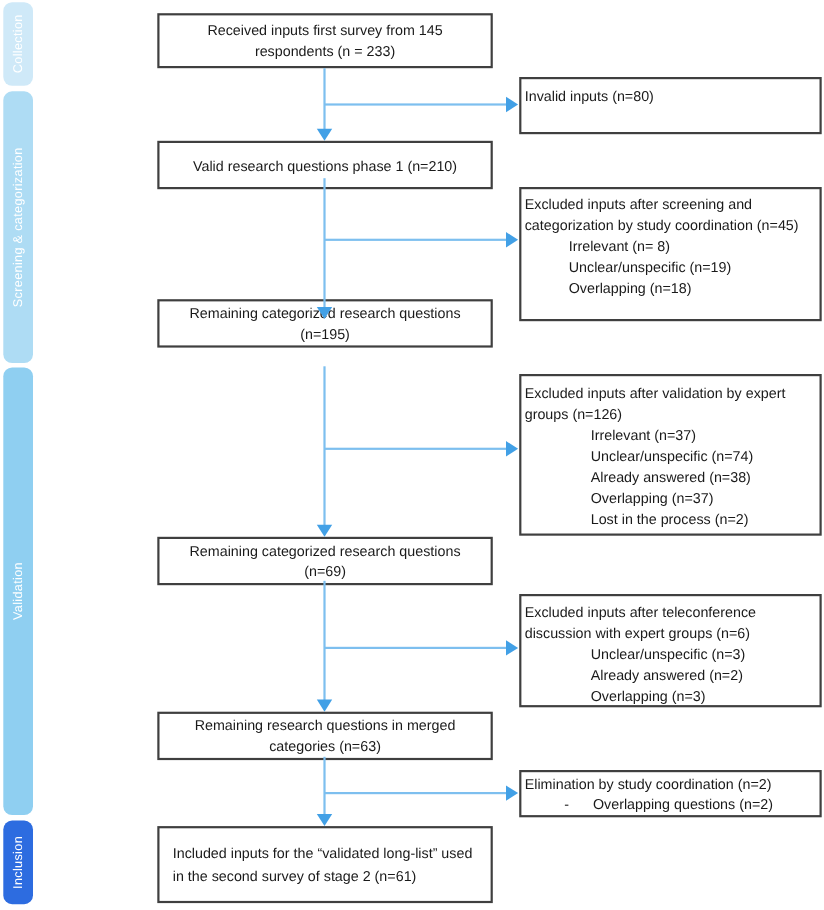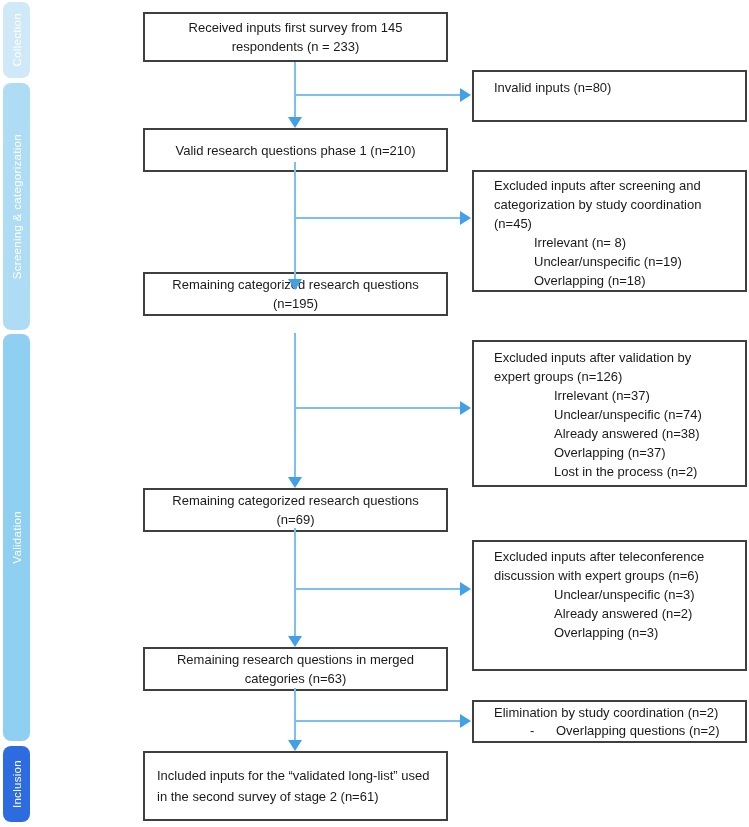--- a/index.html
+++ b/index.html
@@ -36,25 +36,25 @@
   .b2{top:128px;height:34px;}
   .b3{top:272px;height:42px;}
   .b4{top:488px;height:40px;}
   .b5{top:647px;height:41px;}
   .b6{top:751px;height:70px;text-align:left;align-items:flex-start;
       padding:2px 12px;line-height:21px;}
 
   
   .sbox{position:absolute;left:472px;width:275px;background:#fff;
         border:2px solid var(--box-border);
-        font-size:13px;line-height:19px;padding:5px 20px;}
+        font-size:13px;line-height:19px;padding:5px 3px;}
   .s1{top:70px;height:52px;padding-top:6px;}
   .s2{top:170px;height:122px;padding-top:4px;}
   .s3{top:340px;height:147px;padding-top:6px;}
-  .s4{top:540px;height:131px;padding-top:5px;}
+  .s4{top:540px;height:103px;padding-top:5px;}
   .s5{top:700px;height:43px;padding-top:2px;line-height:18px;}
   .line{white-space:normal;}
   .ind1{padding-left:40px;}
   .ind2{padding-left:60px;}
   .dash-line{padding-left:36px;}
   .dash-line .dash{display:inline-block;width:26px;}
 
   
   .vline{position:absolute;width:2px;background:var(--line-blue);}
   .hline{position:absolute;height:2px;background:var(--line-blue);}

